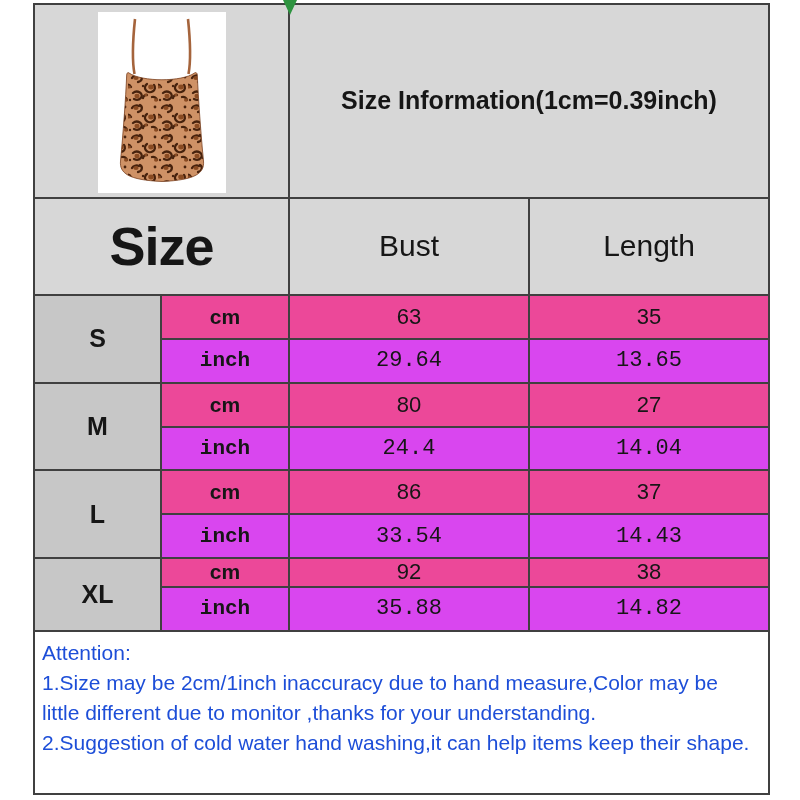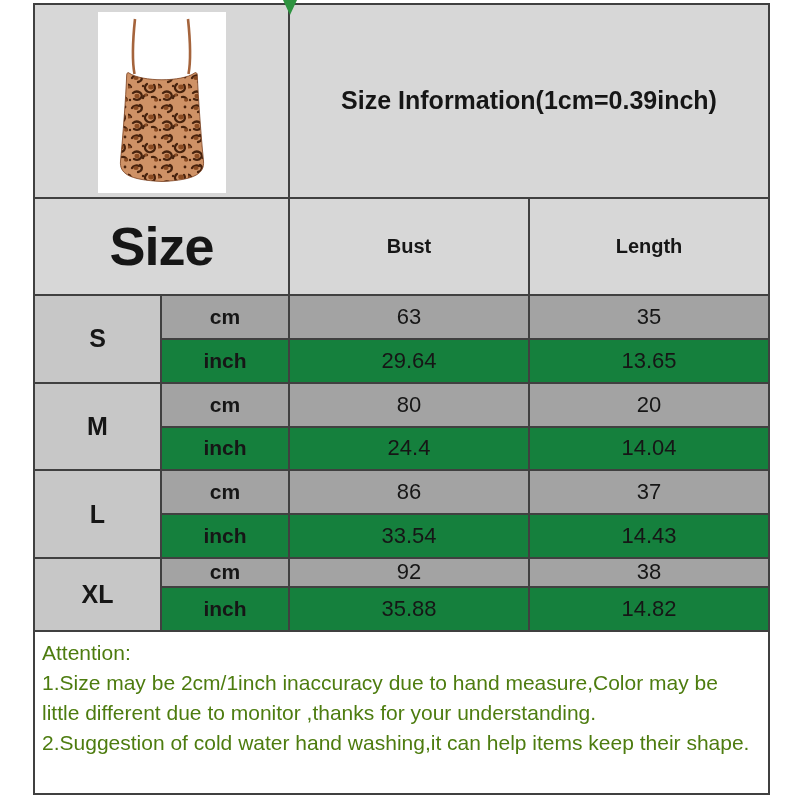--- a/index.html
+++ b/index.html
@@ -48,49 +48,49 @@
     letter-spacing: 0px;
   }
   .cell-size-head {
     background: #d7d7d7;
     font-size: 54px;
     font-weight: bold;
     letter-spacing: -1px;
   }
   .cell-col-head {
     background: #d7d7d7;
-    font-size: 20px;
-    font-weight: bold;
+    font-size: 30px;
+    font-weight: normal;
   }
   .cell-size-letter {
     background: #c7c7c7;
     font-size: 25px;
     font-weight: bold;
   }
-  .row-cm td.cell-unit, .row-cm td.cell-val { background: #a3a3a3; }
-  .row-inch td.cell-unit, .row-inch td.cell-val { background: #15803d; }
+  .row-cm td.cell-unit, .row-cm td.cell-val { background: #ec4899; }
+  .row-inch td.cell-unit, .row-inch td.cell-val { background: #d946ef; font-family: Liberation Mono, monospace; }
   .cell-unit {
     font-size: 21px;
     font-weight: bold;
   }
   .cell-val {
     font-size: 22px;
     font-weight: normal;
     color: #222222;
   }
   .cell-attention {
     background: #ffffff;
     vertical-align: top !important;
     text-align: left !important;
   }
   .attention-inner {
     padding: 6px 10px 0 7px;
     font-size: 21px;
     line-height: 30px;
-    color: #4d7c0f;
+    color: #1d4ed8;
   }
   .green-flag {
     position: absolute;
     left: 283px;
     top: 0;
     width: 0;
     height: 0;
     border-left: 7px solid transparent;
     border-right: 7px solid transparent;
     border-top: 15px solid #2e9440;
@@ -180,21 +180,21 @@
     <tr style="height:43px" class="row-inch">
       <td class="cell-unit">inch</td>
       <td class="cell-val">29.64</td>
       <td class="cell-val">13.65</td>
     </tr>
 
     <tr style="height:43px" class="row-cm">
       <td rowspan="2" class="cell-size-letter">M</td>
       <td class="cell-unit">cm</td>
       <td class="cell-val">80</td>
-      <td class="cell-val">20</td>
+      <td class="cell-val">27</td>
     </tr>
     <tr style="height:43px" class="row-inch">
       <td class="cell-unit">inch</td>
       <td class="cell-val">24.4</td>
       <td class="cell-val">14.04</td>
     </tr>
 
     <tr style="height:43px" class="row-cm">
       <td rowspan="2" class="cell-size-letter">L</td>
       <td class="cell-unit">cm</td>

